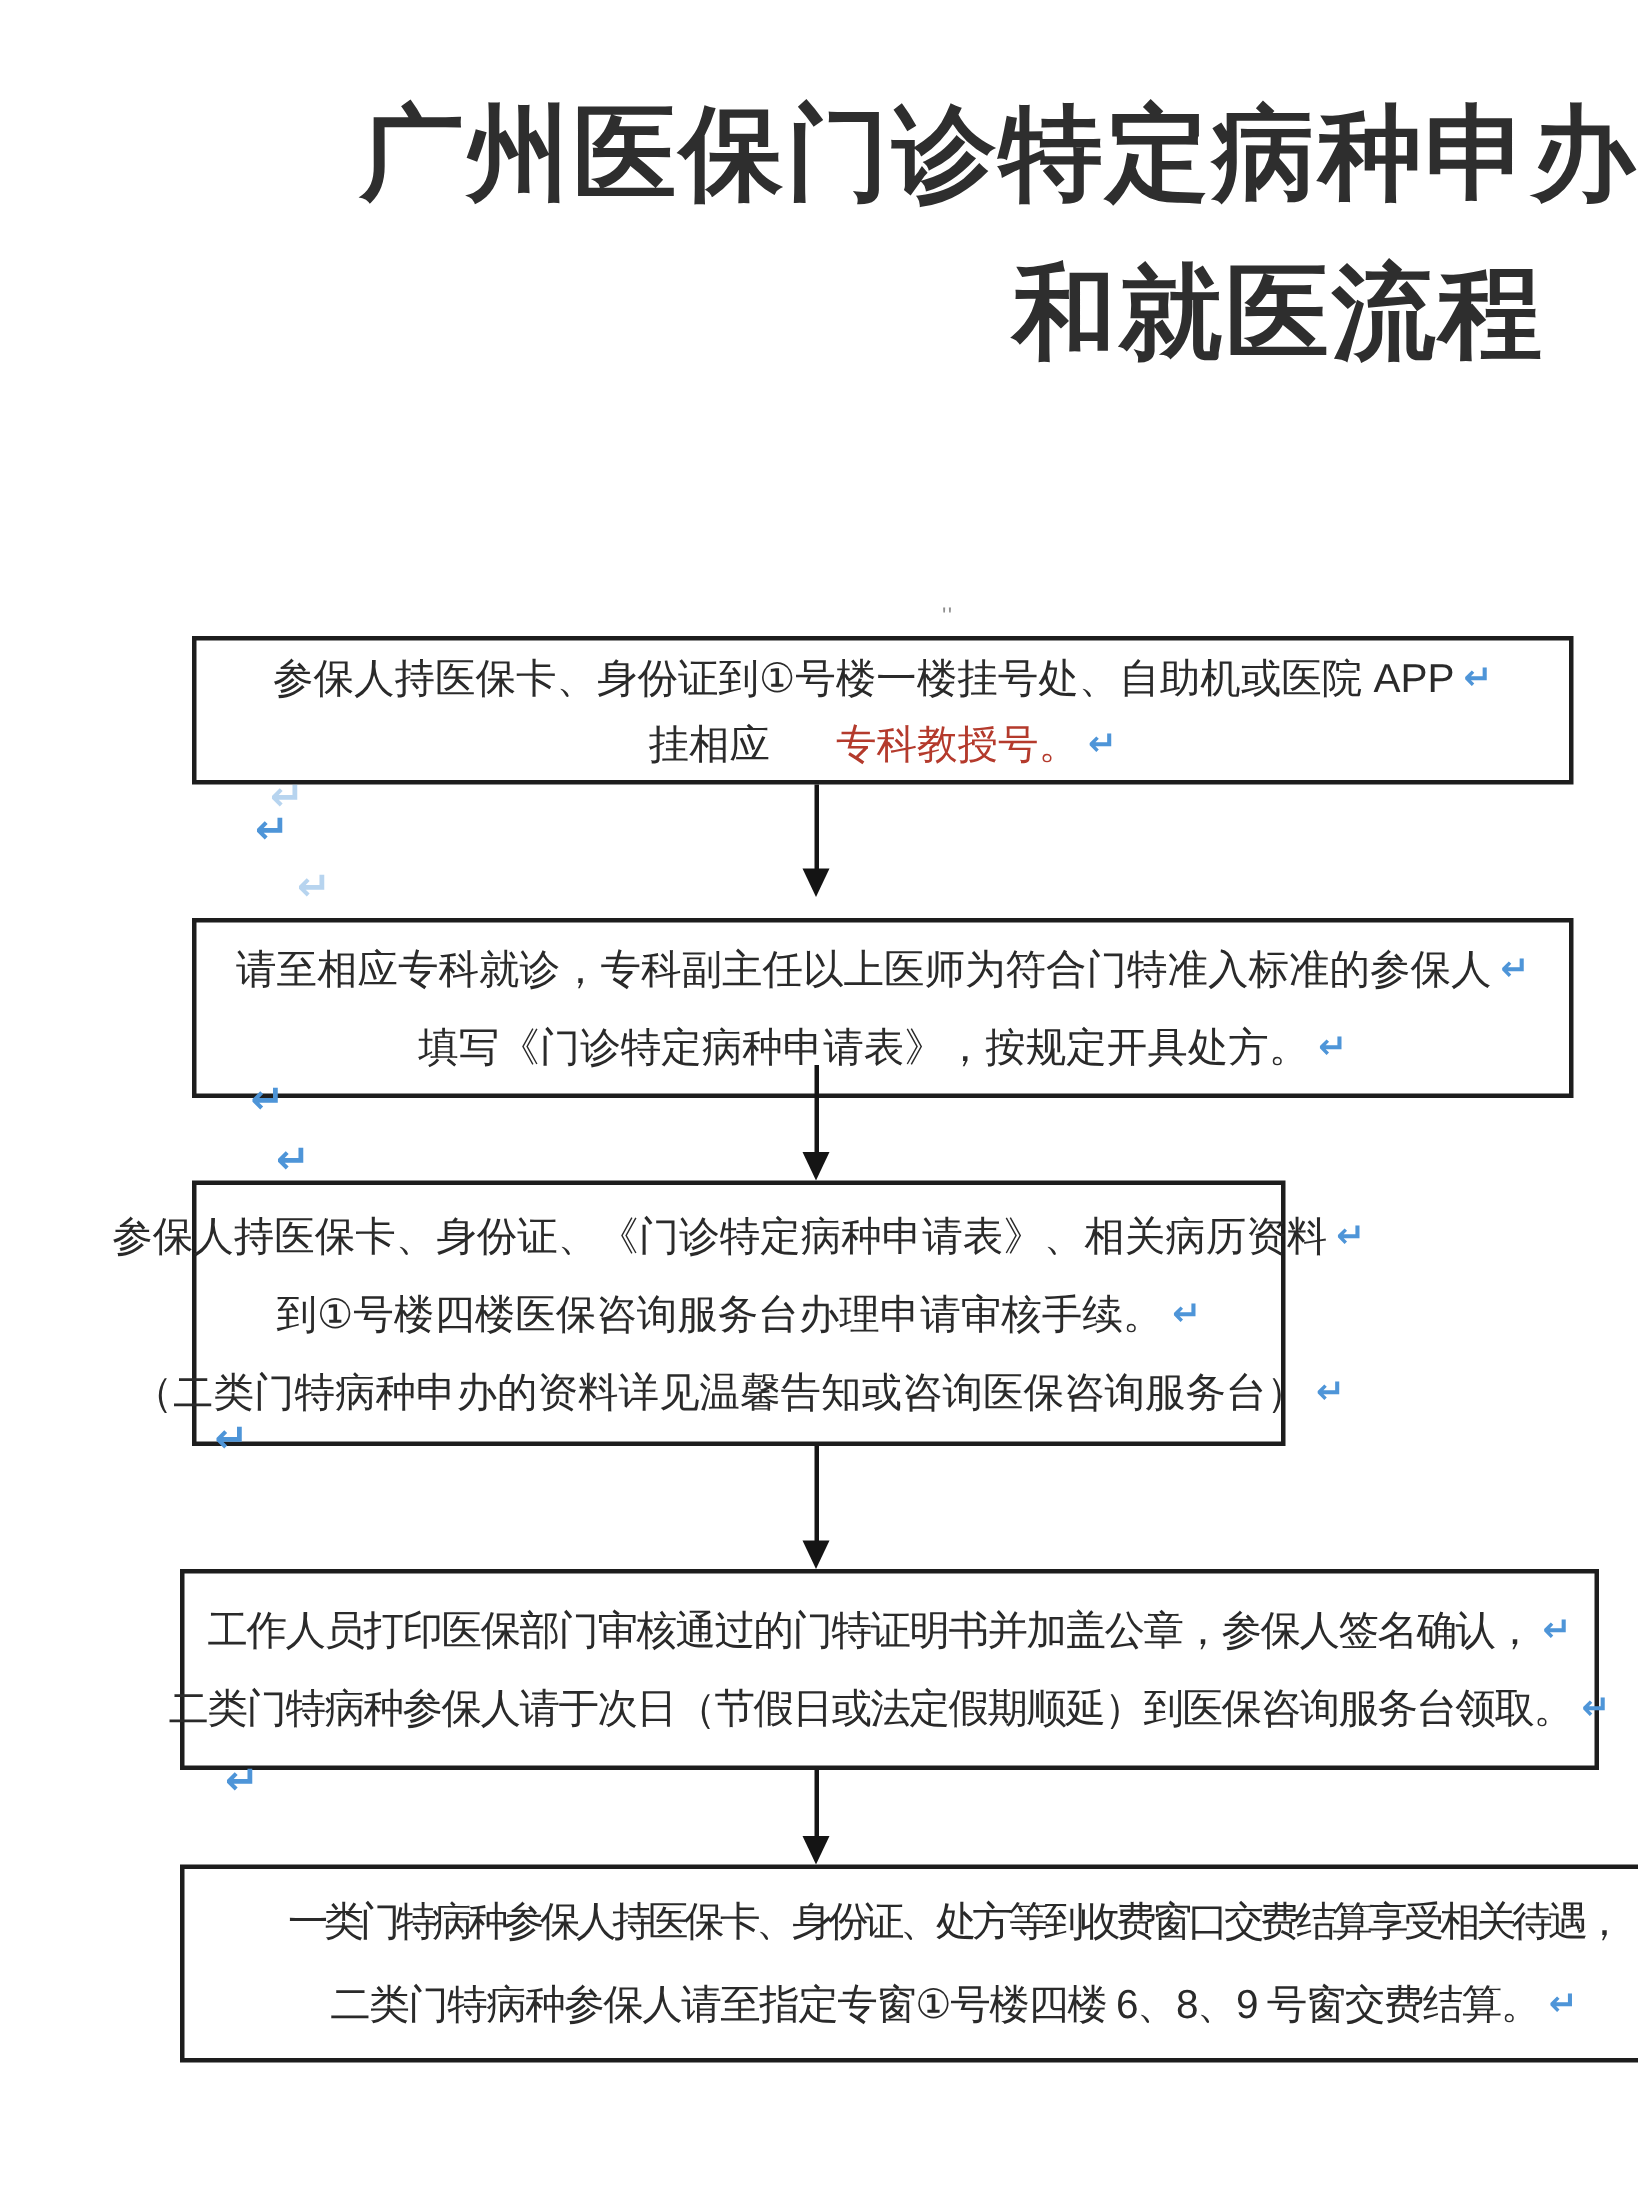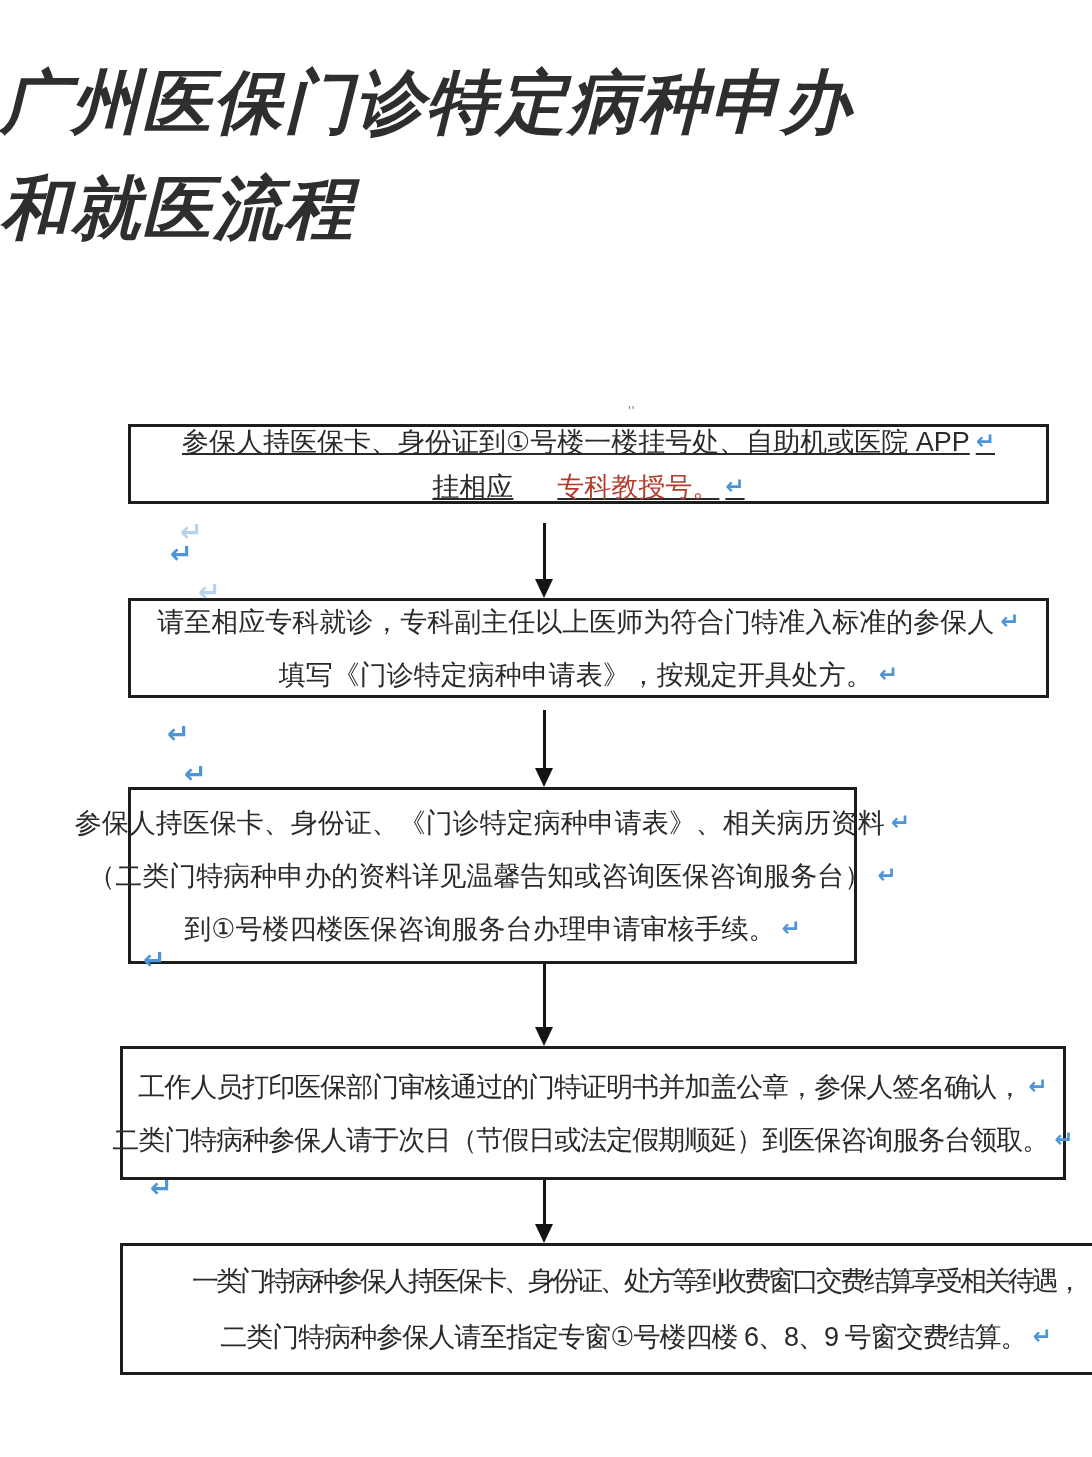--- a/index.html
+++ b/index.html
@@ -7,44 +7,43 @@
     position:relative;
     width:1092px;height:1457px;
     background:var(--page-bg,#ffffff);
     overflow:hidden;
     font-family:"Liberation Sans","DejaVu Sans",sans-serif;
     color:var(--text,#2a2a2a);
   }
   
   .doc-title{
     position:absolute;top:50px;left:0;width:1092px;
-    text-align:left;
+    text-align:right;
     font-weight:900;
     font-size:69px;
     line-height:106px;
     letter-spacing:2px;
     color:#2e2e2e;
-    font-style:italic;
   }
   .doc-title .t-line2{padding-right:62px;}
   
   .fbox{
     position:absolute;
     box-sizing:border-box;
     border:3px solid var(--border,#1d1d1d);
     background:#fff;
     display:flex;flex-direction:column;
     justify-content:center;align-items:center;
     text-align:center;
     font-size:27px;
     line-height:52px;
     white-space:nowrap;
   }
-  .fbox.b1{left:128px;top:424px;width:921px;height:80px;line-height:44px;text-decoration:underline;}
-  .fbox.b2{left:128px;top:598px;width:921px;height:100px;text-align:right;}
+  .fbox.b1{left:128px;top:424px;width:921px;height:99px;line-height:44px;}
+  .fbox.b2{left:128px;top:612px;width:921px;height:120px;text-align:right;}
   .fbox.b3{left:128px;top:787px;width:729px;height:177px;}
   .fbox.b4{left:120px;top:1046px;width:946px;height:134px;}
   .fbox.b5{left:120px;top:1243px;width:1032px;height:132px;line-height:55px;}
   .fbox .line{white-space:nowrap;}
   .tight{letter-spacing:-3px;}
   .semi-tight{letter-spacing:-1px;}
   .red{color:var(--red,#b43a2c);margin-left:44px;}
   
   .pilcrow{
     color:var(--blue,#4e95d8);
@@ -119,24 +118,24 @@
   <div class="arrow a2">
     <div class="shaft"></div>
     <div class="head"></div>
   </div>
 
   <div class="fbox b3">
     <div class="line">
       <span>参保人持医保卡、身份证、《门诊特定病种申请表》、相关病历资料</span><span class="pilcrow inline">↵</span>
     </div>
     <div class="line">
-      <span>（二类门特病种申办的资料详见温馨告知或咨询医保咨询服务台）</span><span class="pilcrow inline">↵</span>
+      <span>到①号楼四楼医保咨询服务台办理申请审核手续。</span><span class="pilcrow inline">↵</span>
     </div>
     <div class="line">
-      <span>到①号楼四楼医保咨询服务台办理申请审核手续。</span><span class="pilcrow inline">↵</span>
+      <span>（二类门特病种申办的资料详见温馨告知或咨询医保咨询服务台）</span><span class="pilcrow inline">↵</span>
     </div>
   </div>
 
   <div class="arrow a3">
     <div class="shaft"></div>
     <div class="head"></div>
   </div>
 
   <div class="fbox b4">
     <div class="line semi-tight">

